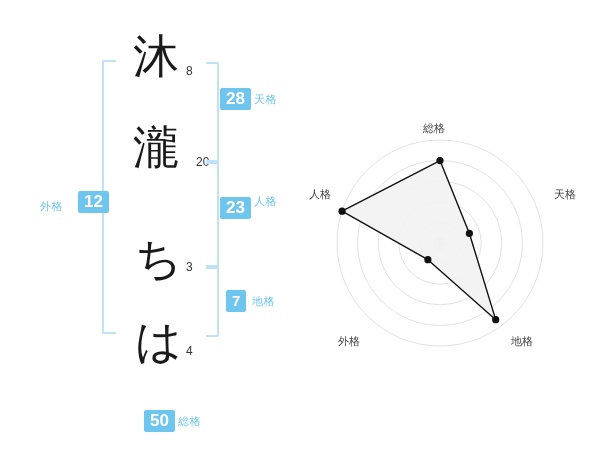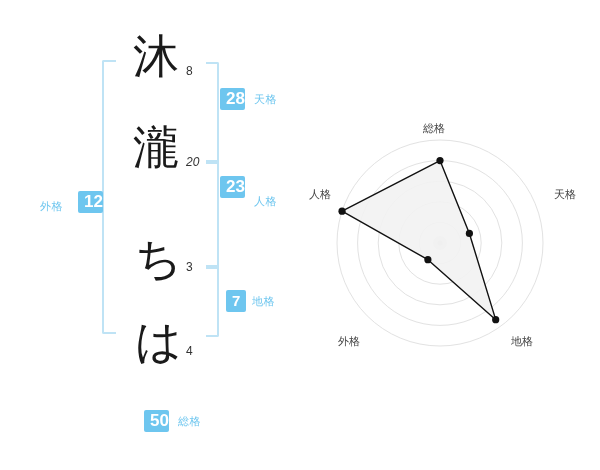--- a/index.html
+++ b/index.html
@@ -43,21 +43,21 @@
     font-size: 12px;
     color: #333;
   }
 
   .badge {
     position: absolute;
     background: #6ec6ef;
     color: #ffffff;
     font-size: 17px;
     font-weight: 700;
-    padding: 2px 0 3px 6px;
+    padding: 2px 6px 3px 6px;
     border-radius: 2px;
     line-height: 1;
   }
   .badge.small {
     font-size: 15px;
     padding: 3px 6px 4px 6px;
   }
   .badge-label {
     position: absolute;
     font-size: 11px;
@@ -101,34 +101,34 @@
 <div id="root">
 
   <div class="name-panel">
 
     <div class="bracket left-big" style="left:102px; top:60px; width:12px; height:270px;"></div>
 
     <div class="kanji" style="left:133px; top:33px;">沐</div>
     <div class="stroke-num" style="left:186px; top:64px;">8</div>
 
     <div class="kanji" style="left:133px; top:124px;">瀧</div>
-    <div class="stroke-num" style="left:186px; top:155px;font-style:italic;">20</div>
+    <div class="stroke-num" style="left:196px; top:155px;">20</div>
 
     <div class="kanji" style="left:135px; top:235px;">ち</div>
     <div class="stroke-num" style="left:186px; top:260px;">3</div>
 
     <div class="kanji" style="left:135px; top:318px;">は</div>
     <div class="stroke-num" style="left:186px; top:344px;">4</div>
 
     <div class="bracket right" style="left:206px; top:62px; width:11px; height:98px;"></div>
     <div class="badge" style="left:220px; top:88px;">28</div>
     <div class="badge-label" style="left:254px; top:92px;">天格</div>
 
     <div class="bracket right" style="left:206px; top:160px; width:11px; height:105px;"></div>
-    <div class="badge" style="left:220px; top:176px;">23</div>
+    <div class="badge" style="left:220px; top:197px;">23</div>
     <div class="badge-label" style="left:254px; top:194px;">人格</div>
 
     <div class="bracket right" style="left:206px; top:265px; width:11px; height:68px;"></div>
     <div class="badge small" style="left:226px; top:290px;">7</div>
     <div class="badge-label" style="left:252px; top:294px;">地格</div>
 
     <div class="badge-label" style="left:40px; top:199px;">外格</div>
     <div class="badge" style="left:78px; top:191px;">12</div>
 
     <div class="badge" style="left:144px; top:410px;">50</div>

